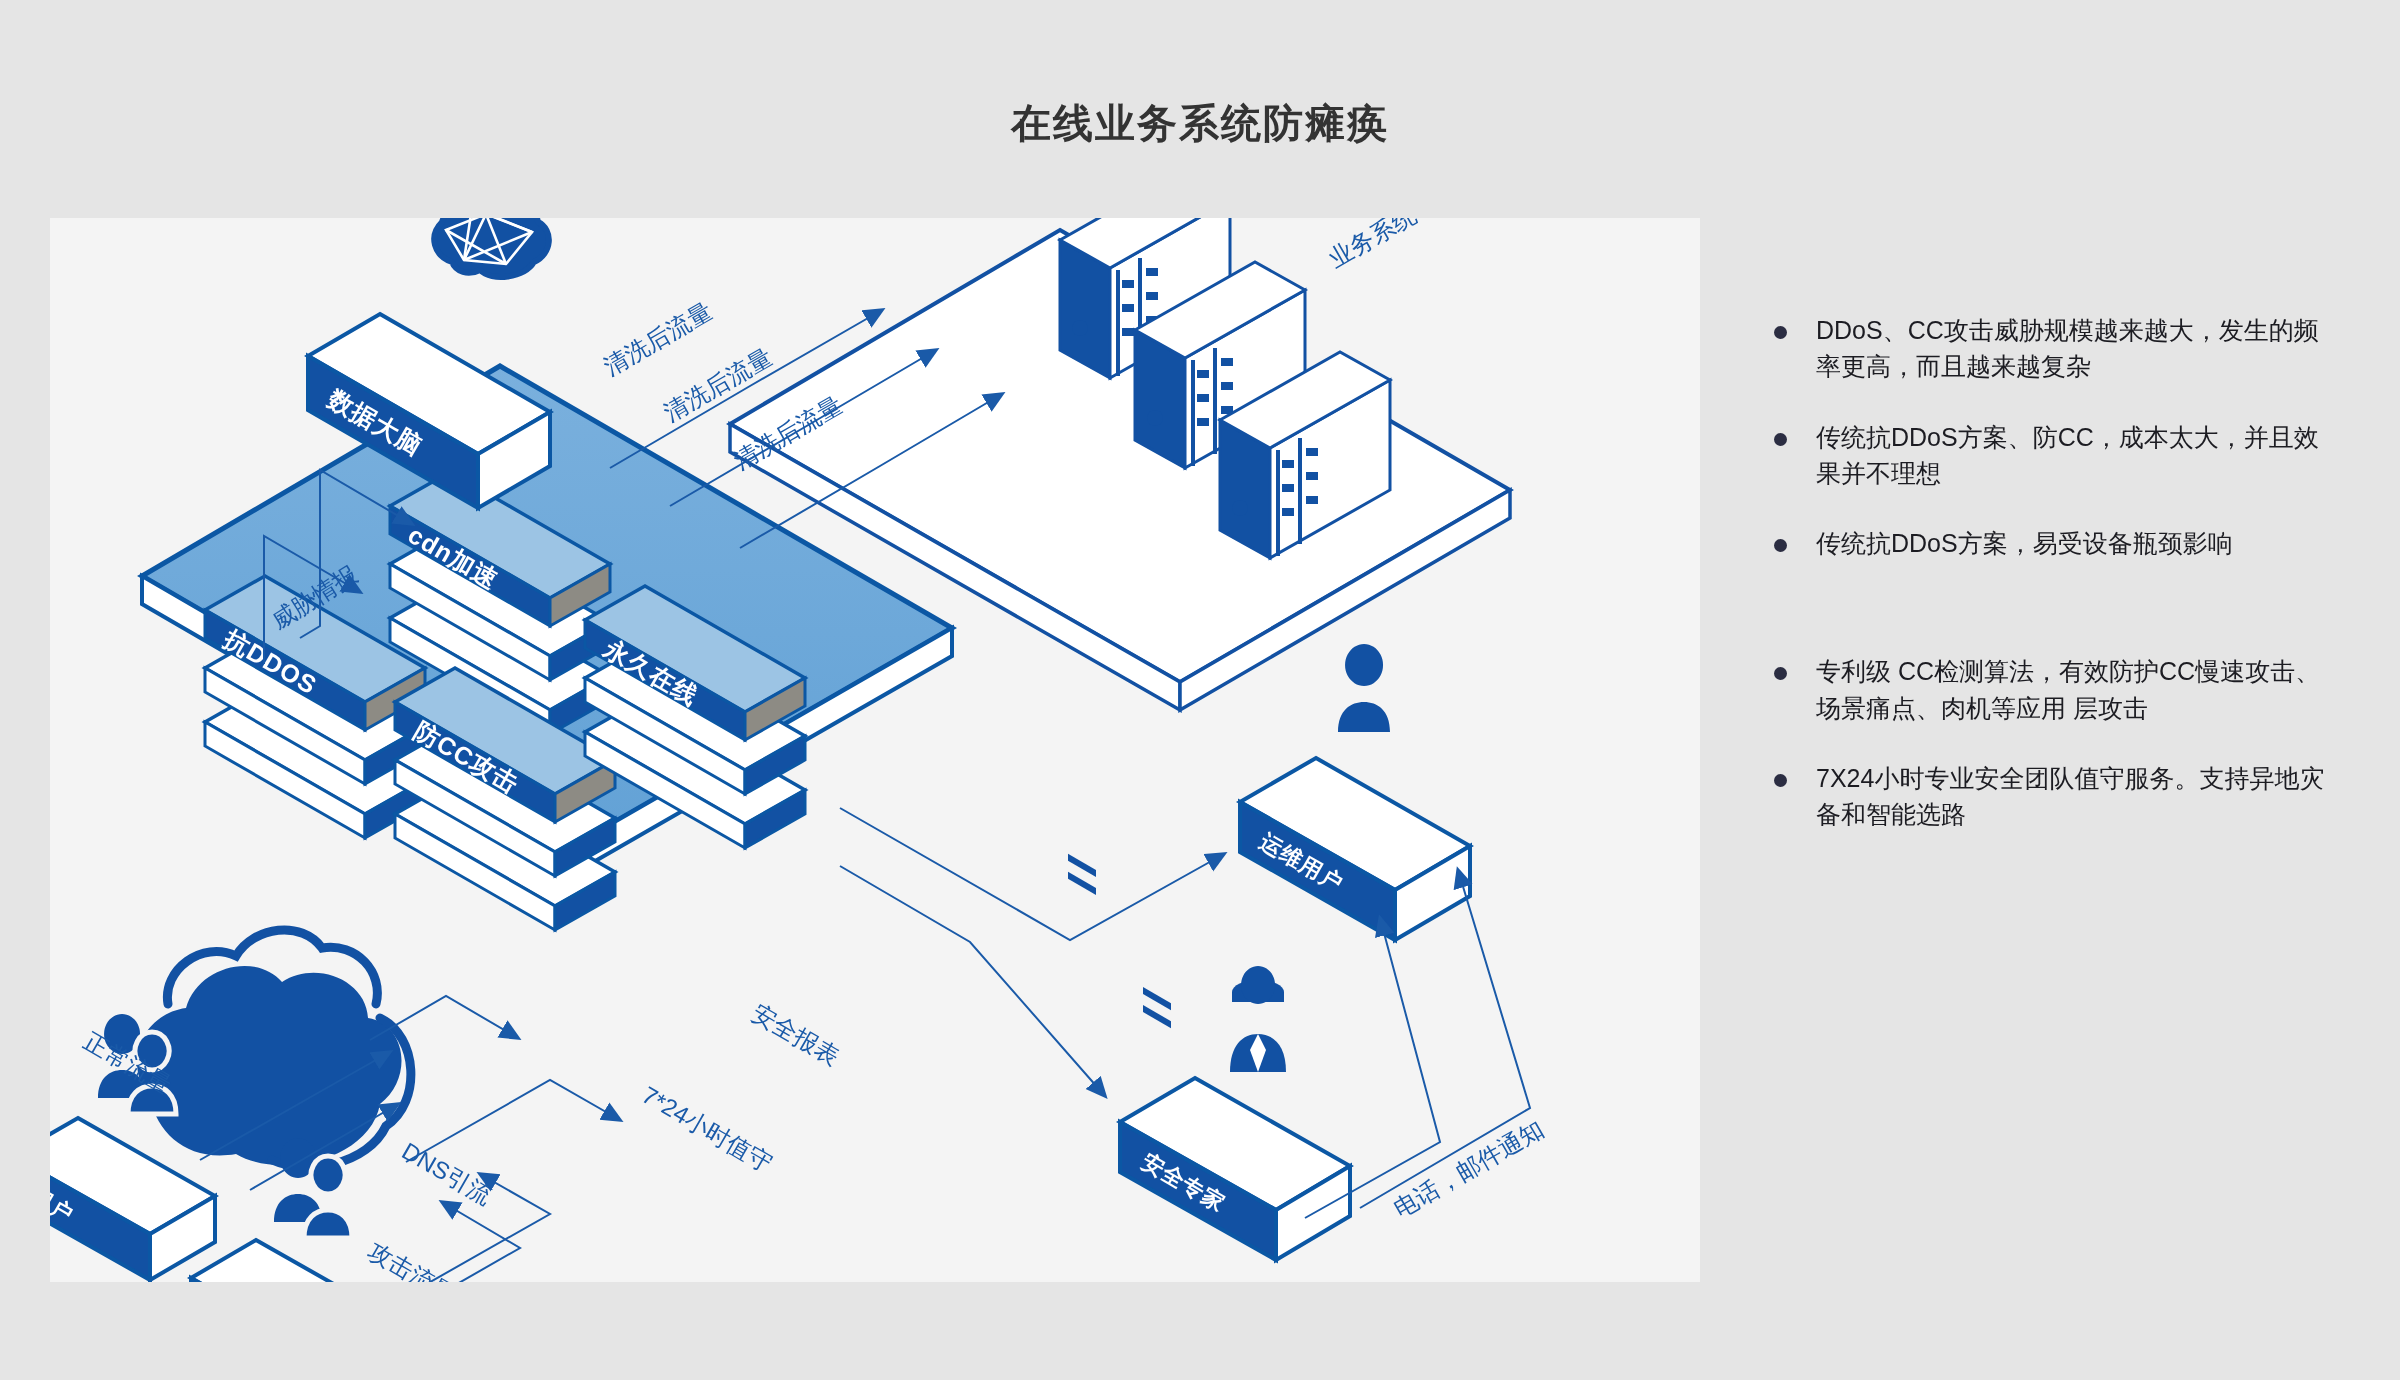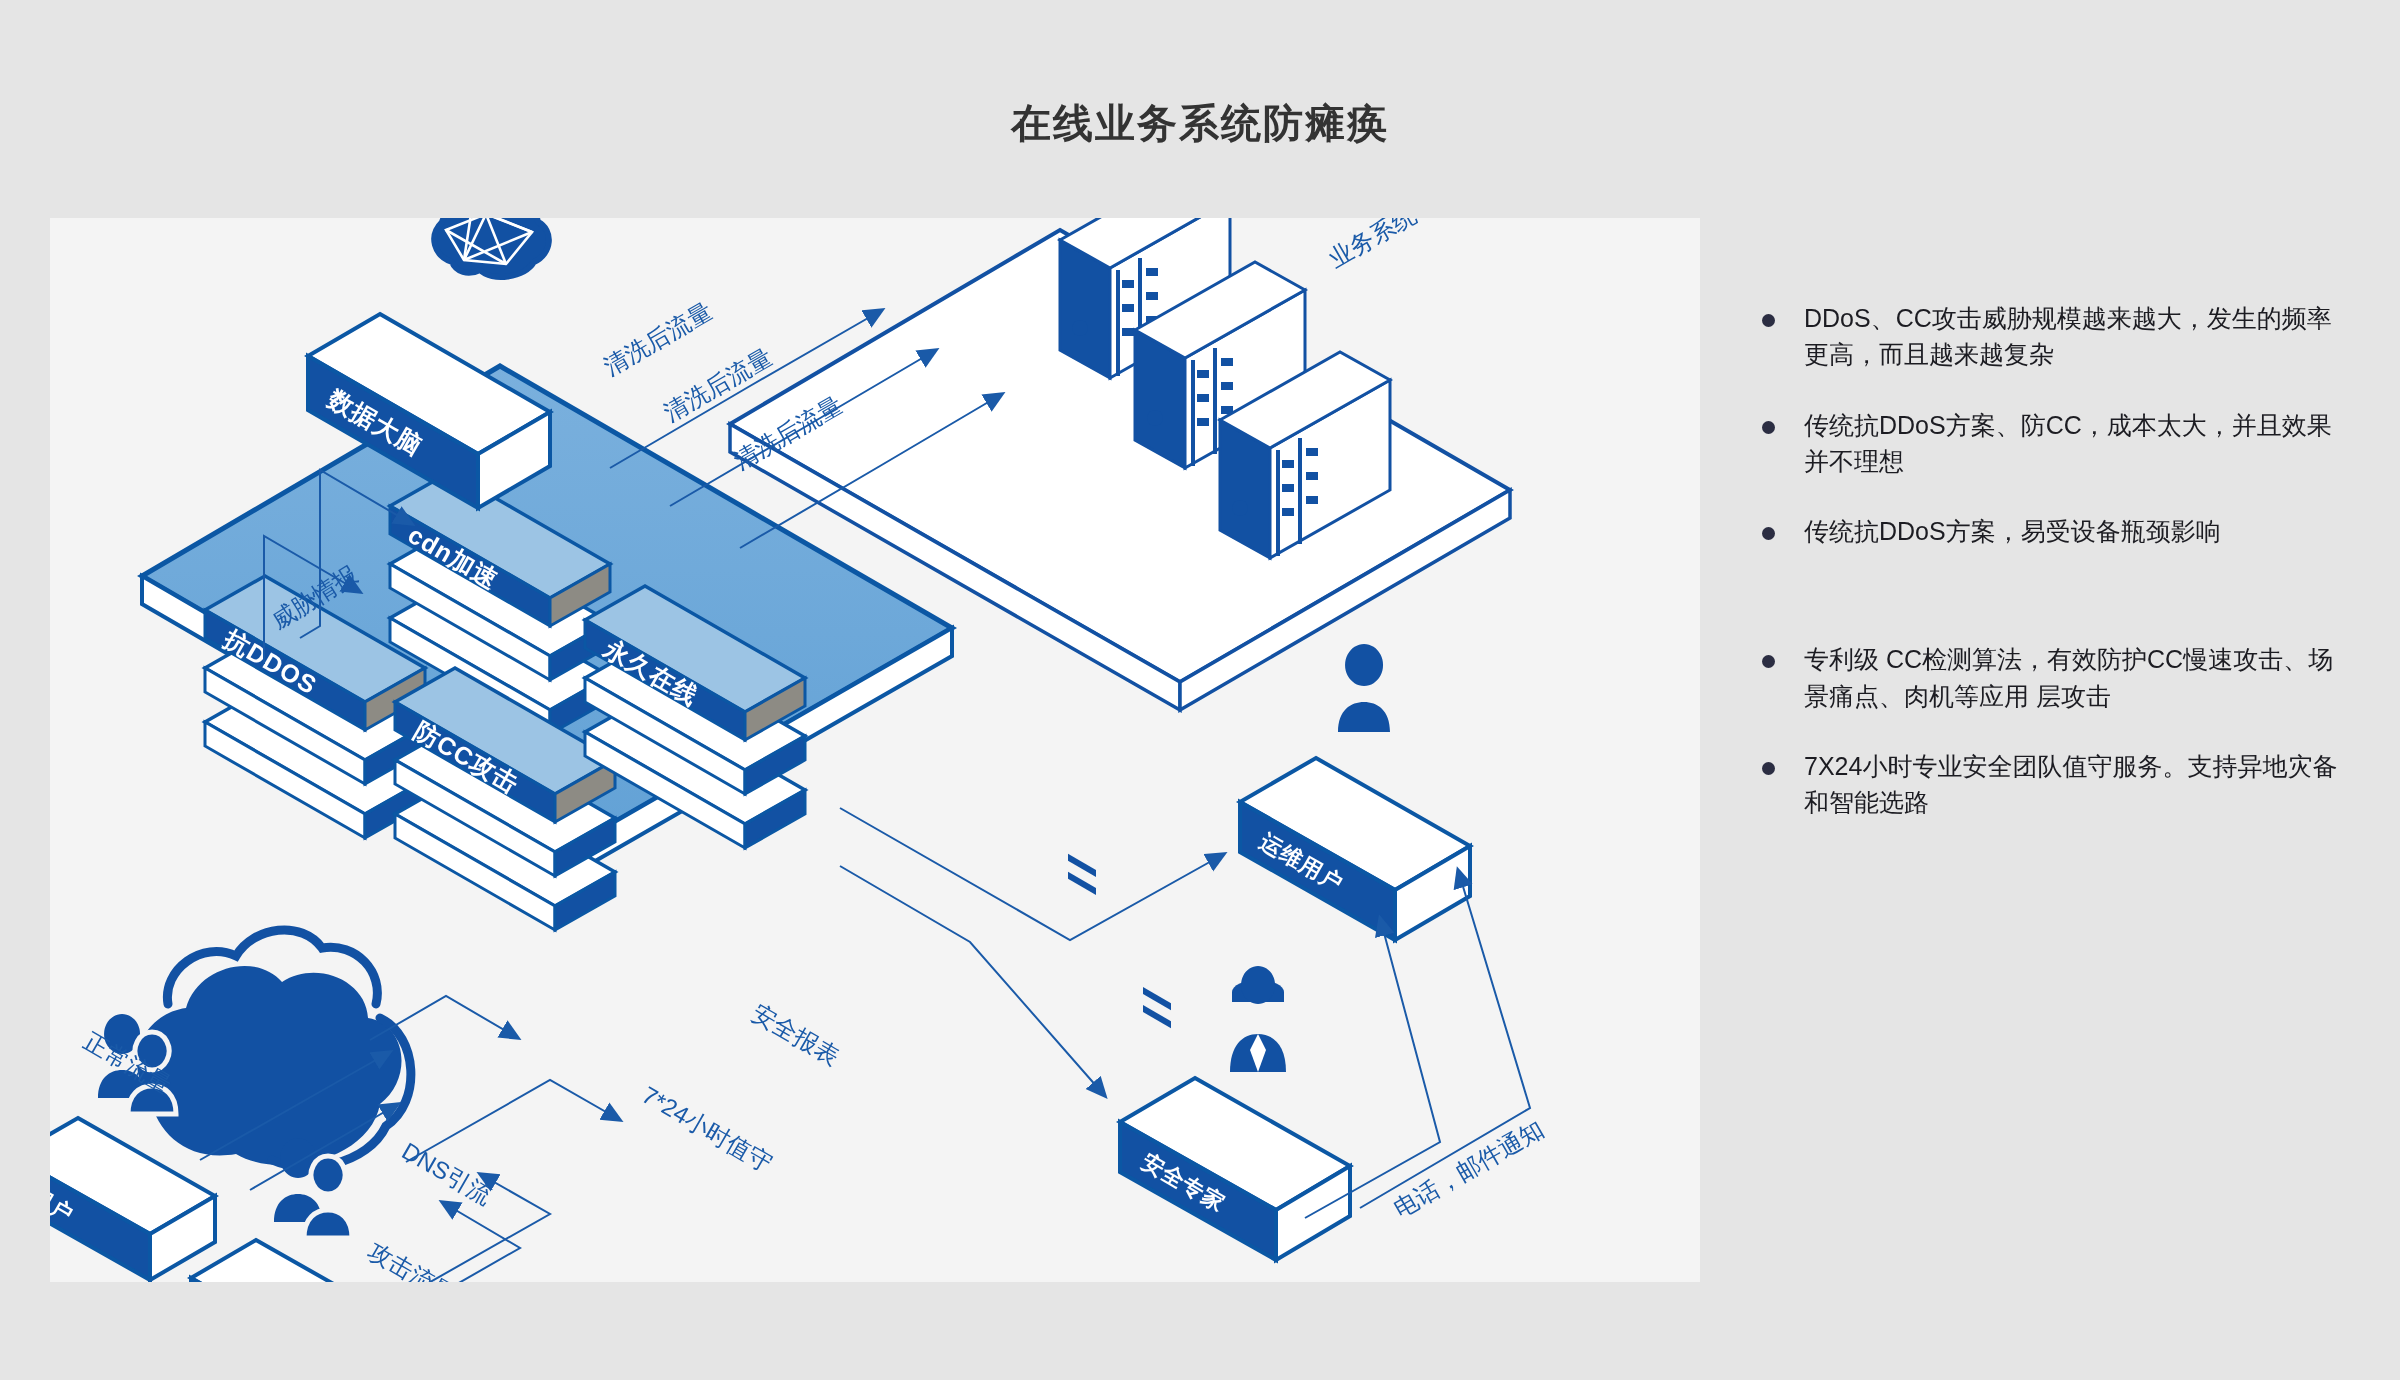--- a/index.html
+++ b/index.html
@@ -11,21 +11,21 @@
          font-size:40px;font-weight:bold;color:#333333;letter-spacing:2px;}
 
   .diagram-panel{position:absolute;left:50px;top:218px;width:1650px;height:1064px;
                  background:#f4f4f4;overflow:hidden;}
   .diagram-panel svg{display:block;}
 
   .right-panel{position:absolute;left:1752px;top:300px;width:600px;}
   .sec-head{font-size:30px;font-weight:bold;color:#0d54a0;letter-spacing:5px;
             margin:0 0 30px 0;}
   .sec-two{margin-top:92px;}
-  ul.bullets{list-style:none;margin:0;padding:0;}
+  ul.bullets{list-style:none;margin:12px;padding:0;}
   ul.bullets li{position:relative;padding-left:52px;margin-bottom:34px;
                 font-size:25px;line-height:1.45;color:#1c1c22;}
   ul.bullets li:last-child{margin-bottom:0;}
   ul.bullets li::before{content:"";position:absolute;left:10px;top:14px;
         width:13px;height:13px;border-radius:50%;background:#2b2d42;}
 
   text{font-family:"Liberation Sans","DejaVu Sans",sans-serif;}
   .lbl{fill:#1a5aa8;font-size:24px;}
   .boxtxt{fill:#ffffff;font-size:25px;font-weight:bold;letter-spacing:1px;}
   .boxtxt-sm{fill:#ffffff;font-size:22px;font-weight:bold;letter-spacing:1px;}

